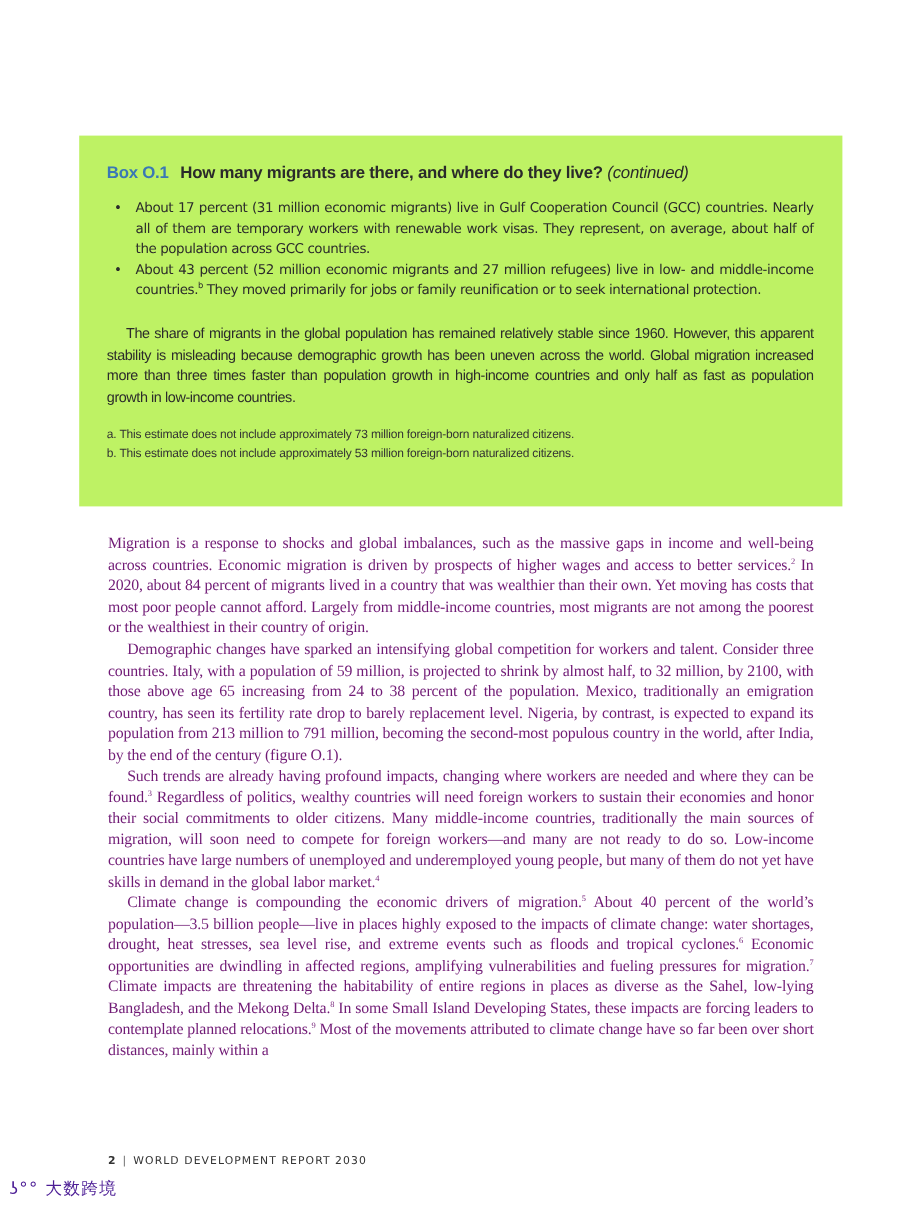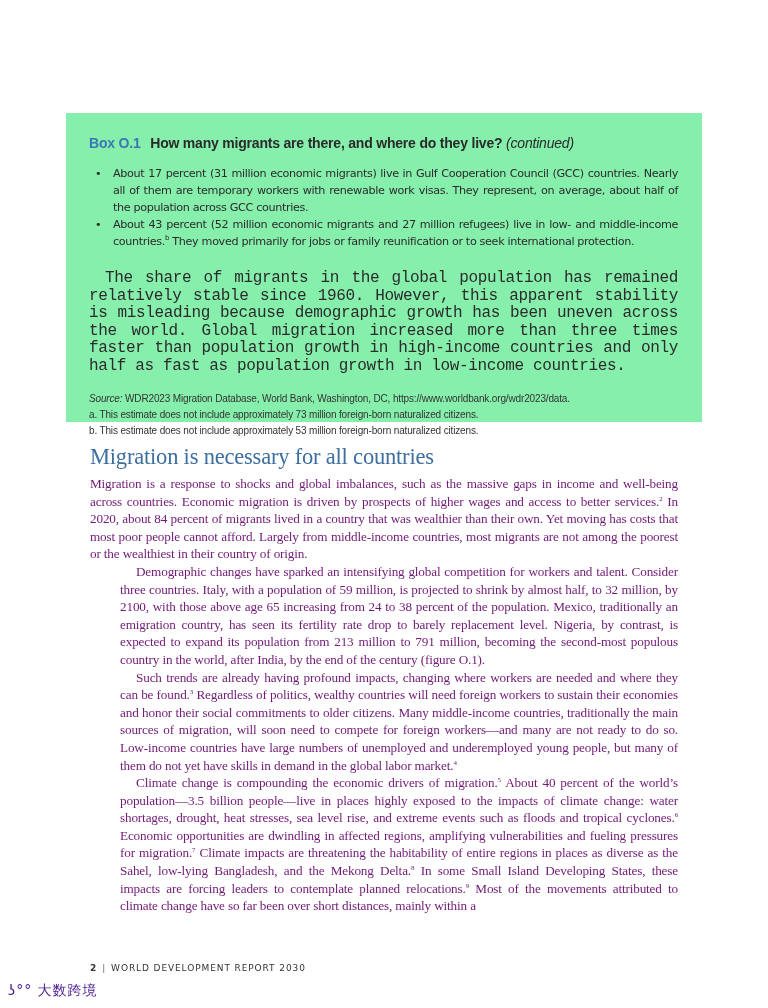--- a/index.html
+++ b/index.html
@@ -2,51 +2,51 @@
 <html><head>
   <meta charset="utf-8">
   <style>
     html, body { margin: 0; padding: 0; background: #ffffff; }
     body {
       width: 768px; height: 1008px; position: relative; overflow: hidden;
       font-family: "Liberation Serif", serif; color: #231f20;
     }
     .box {
       position: absolute; left: 66px; top: 113px; width: 636px; height: 309px;
-      background: #86efac; box-sizing: border-box; padding: 22px 24px 0 23px;
+      background: #bef264; box-sizing: border-box; padding: 22px 24px 0 23px;
     }
     .box-title { font-family: "Liberation Sans", sans-serif; font-size: 14px; font-weight: bold; color: #2a2a2a; margin: 0 0 14px 0; letter-spacing: -0.2px;}
     .box-title .box-num { color: #3a78b5; margin-right: 6px; }
     .box-title .cont { font-weight: normal; font-style: italic; }
     .box ul { margin: 0; padding: 0 0 0 0; list-style: none; }
     .box li {
       position: relative; padding-left: 24px; font-family: "DejaVu Sans", sans-serif;
       font-size: 11.2px; line-height: 17px; text-align: justify; color: #2b2b2b;
       letter-spacing: -0.35px;
     }
     .box li .bullet { position: absolute; left: 6px; top: 0; }
     .box p.para {
-      font-family: Liberation Mono, monospace; font-size: 16px; line-height: 17.6px;
+      font-family: Liberation Sans, sans-serif; font-size: 12px; line-height: 17.6px;
       text-align: justify; text-indent: 16px; margin: 20px 0 0 0; color: #2b2b2b; letter-spacing: -0.35px;
     }
     .notes { margin-top: 15px; font-family: "Liberation Sans", sans-serif; font-size: 10px; line-height: 16px; color: #333; letter-spacing: -0.15px;}
     .notes .src-label { font-style: italic; }
     .notes div { white-space: nowrap; }
     .section {
       position: absolute; left: 90px; top: 444px; width: 588px;
     }
     .section h2 {
       font-family: "Liberation Serif", serif; font-weight: normal; color: #3c6e9e;
       font-size: 22.5px; margin: 0 0 5px 0; letter-spacing: -0.2px;
     }
     .section p {
       font-family: "Liberation Serif", serif; font-size: 13.2px; line-height: 17.6px;
       text-align: justify; margin: 0; color: #701a75; letter-spacing: -0.15px;
     }
-    .section p.indent { text-indent: 16px; margin-left: 30px; }
+    .section p.indent { text-indent: 16px; }
     sup { font-size: 7px; vertical-align: 5px; line-height: 0; }
     .footer {
       position: absolute; left: 90px; top: 963px; font-family: "DejaVu Sans", sans-serif;
       font-size: 9px; color: #333; letter-spacing: 0.9px;
     }
     .footer .pg { font-weight: bold; }
     .footer .sep { margin: 0 5px; color: #666; }
     .watermark {
       position: absolute; left: 8px; top: 982px; font-family: "DejaVu Sans", sans-serif;
       font-size: 14px; color: #4c1d95; letter-spacing: 1px;
@@ -66,28 +66,26 @@
       <span class="bullet">•</span>
       <span>About 17 percent (31 million economic migrants) live in Gulf Cooperation Council (GCC) countries. Nearly all of them are temporary workers with renewable work visas. They represent, on average, about half of the population across GCC countries.</span>
     </li>
     <li>
       <span class="bullet">•</span>
       <span>About 43 percent (52 million economic migrants and 27 million refugees) live in low- and middle-income countries.</span><sup>b</sup><span> They moved primarily for jobs or family reunification or to seek international protection.</span>
     </li>
   </ul>
   <p class="para">The share of migrants in the global population has remained relatively stable since 1960. However, this apparent stability is misleading because demographic growth has been uneven across the world. Global migration increased more than three times faster than population growth in high-income countries and only half as fast as population growth in low-income countries.</p>
   <div class="notes">
-    <div><span class="src-label">Source:</span><span> WDR2023 Migration Database, World Bank, Washington, DC, https://www.worldbank.org/wdr2023/data.</span></div>
     <div>a.  This estimate does not include approximately 73 million foreign-born naturalized citizens.</div>
     <div>b.  This estimate does not include approximately 53 million foreign-born naturalized citizens.</div>
   </div>
 </div>
 
 <div class="section">
-  <h2>Migration is necessary for all countries</h2>
   <p><span>Migration is a response to shocks and global imbalances, such as the massive gaps in income and well-being across countries. Economic migration is driven by prospects of higher wages and access to better services.</span><sup>2</sup><span> In 2020, about 84 percent of migrants lived in a country that was wealthier than their own. Yet moving has costs that most poor people cannot afford. Largely from middle-income countries, most migrants are not among the poorest or the wealthiest in their country of origin.</span></p>
   <p class="indent">Demographic changes have sparked an intensifying global competition for workers and talent. Consider three countries. Italy, with a population of 59 million, is projected to shrink by almost half, to 32 million, by 2100, with those above age 65 increasing from 24 to 38 percent of the population. Mexico, traditionally an emigration country, has seen its fertility rate drop to barely replacement level. Nigeria, by contrast, is expected to expand its population from 213 million to 791 million, becoming the second-most populous country in the world, after India, by the end of the century (figure O.1).</p>
   <p class="indent"><span>Such trends are already having profound impacts, changing where workers are needed and where they can be found.</span><sup>3</sup><span> Regardless of politics, wealthy countries will need foreign workers to sustain their economies and honor their social commitments to older citizens. Many middle-income countries, traditionally the main sources of migration, will soon need to compete for foreign workers—and many are not ready to do so. Low-income countries have large numbers of unemployed and underemployed young people, but many of them do not yet have skills in demand in the global labor market.</span><sup>4</sup></p>
   <p class="indent"><span>Climate change is compounding the economic drivers of migration.</span><sup>5</sup><span> About 40 percent of the world’s population—3.5 billion people—live in places highly exposed to the impacts of climate change: water shortages, drought, heat stresses, sea level rise, and extreme events such as floods and tropical cyclones.</span><sup>6</sup><span> Economic opportunities are dwindling in affected regions, amplifying vulnerabilities and fueling pressures for migration.</span><sup>7</sup><span> Climate impacts are threatening the habitability of entire regions in places as diverse as the Sahel, low-lying Bangladesh, and the Mekong Delta.</span><sup>8</sup><span> In some Small Island Developing States, these impacts are forcing leaders to contemplate planned relocations.</span><sup>9</sup><span> Most of the movements attributed to climate change have so far been over short distances, mainly within a</span></p>
 </div>
 
 <div class="footer">
   <span class="pg">2</span><span class="sep">|</span><span>WORLD DEVELOPMENT REPORT 2030</span>
 </div>
 

